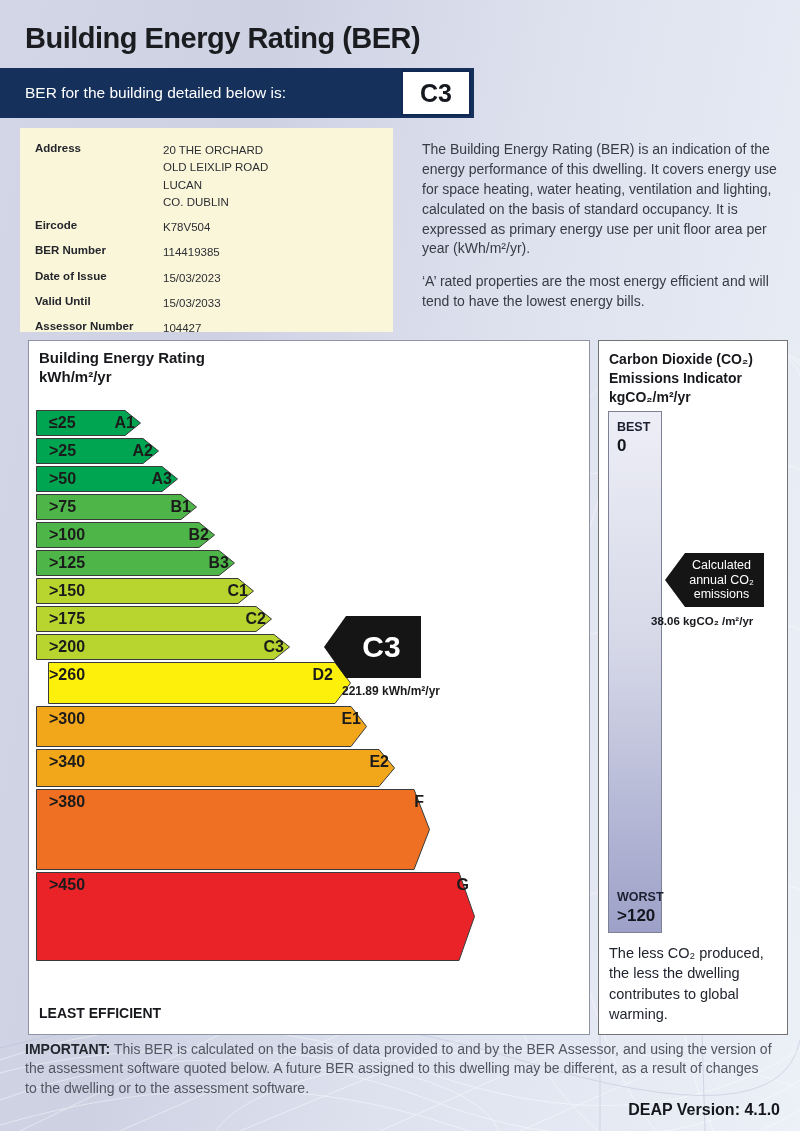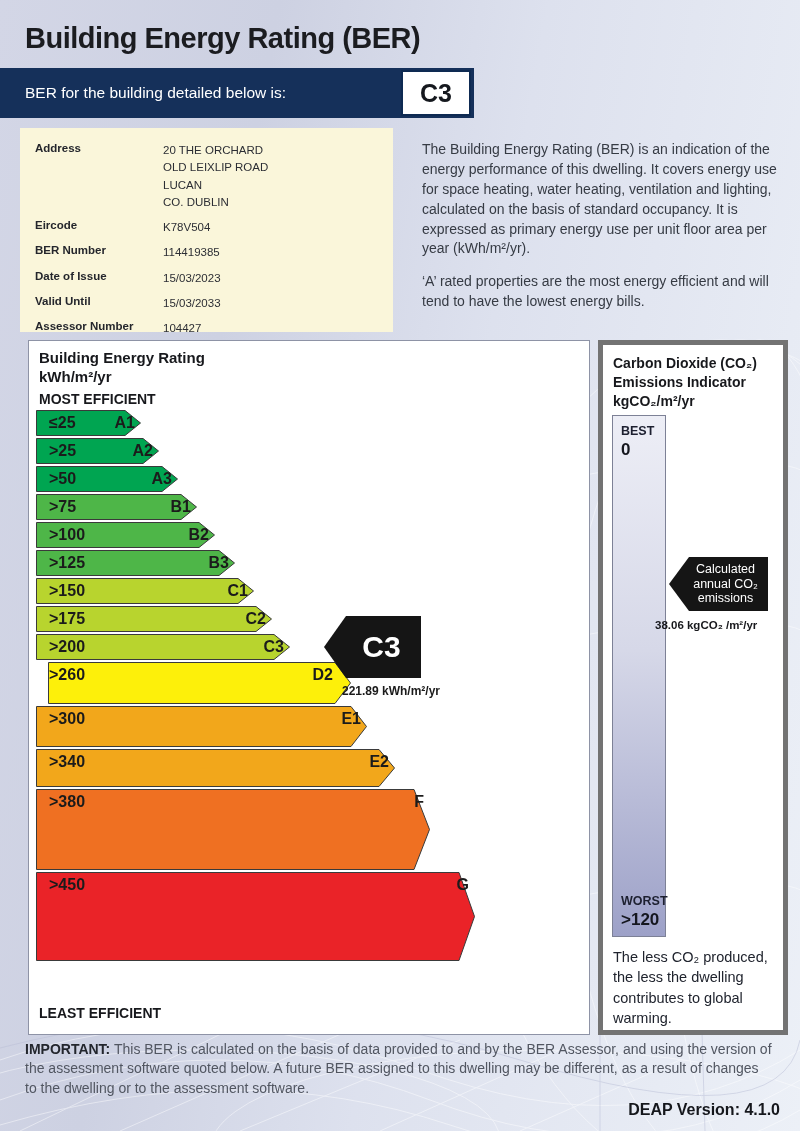--- a/index.html
+++ b/index.html
@@ -44,21 +44,21 @@
   .bclass { position:absolute; top:4px; width:52px; text-align:right; font-size:16px; font-weight:bold; color:#1b1b1b; }
   .least-label { position:absolute; left:10px; top:664px; font-size:14px; font-weight:bold; color:#17181c; }
   .pointer { position:absolute; left:295px; top:275px; width:97px; height:62px; background:#151515;
     clip-path:polygon(0 50%, 22px 0, 100% 0, 100% 100%, 22px 100%);
     display:flex; align-items:center; justify-content:center; padding-left:18px; }
   .pointer-text { color:#ffffff; font-size:30px; font-weight:bold; }
   .pointer-value { position:absolute; left:292px; top:343px; width:140px; text-align:center;
     font-size:12px; font-weight:bold; color:#1b1b1b; }
 
   
-  .co2-panel { left:598px; top:340px; width:190px; height:695px; background:#ffffff; border:5px solid #737373; }
+  .co2-panel { left:598px; top:340px; width:190px; height:695px; background:#ffffff; border:1px solid #737373; }
   .co2-head { padding:9px 0 0 10px; font-size:14px; font-weight:bold; line-height:1.35; color:#17181c; }
   .co2-scale { position:absolute; left:9px; top:70px; width:54px; height:522px;
     background:linear-gradient(#edeef6 0%, #d6d8e8 45%, #9da1c8 100%); border:1px solid #7d8196; }
   .co2-best { position:absolute; left:8px; top:8px; }
   .co2-worst { position:absolute; left:8px; bottom:6px; }
   .scale-word { font-size:12.5px; font-weight:bold; color:#1d2030; }
   .scale-num { font-size:17px; font-weight:bold; color:#15171f; margin-top:2px; }
   .co2-marker { position:absolute; left:66px; top:212px; width:99px; height:54px; background:#151515;
     clip-path:polygon(0 50%, 20px 0, 100% 0, 100% 100%, 20px 100%);
     display:flex; flex-direction:column; align-items:center; justify-content:center; padding-left:14px; }
@@ -142,21 +142,20 @@
 
 <div class="layer intro">
   <p>The Building Energy Rating (BER) is an indication of the energy performance of this dwelling.  It covers energy use for space heating, water heating, ventilation and lighting, calculated on the basis of standard occupancy. It is expressed as primary energy use per unit floor area per year (kWh/m²/yr).</p>
   <p>‘A’ rated properties are the most energy efficient and will tend to have the lowest energy bills.</p>
 </div>
 
 <div class="layer chart-panel">
   <div class="chart-head">
     <div class="chart-title">Building Energy Rating</div>
     <div class="chart-unit">kWh/m²/yr</div>
-    <div class="chart-most">MOST EFFICIENT</div>
   </div>
   <div class="bands">
       <div class="band" style="height: 26px;">
         <svg width="106" height="26">
           <polygon points="0.5,0.5 89,0.5 104.5,13 89,25.5 0.5,25.5" fill="#00a551" stroke="#3a3a3a" stroke-width="1"></polygon>
         </svg>
         <span class="brange">≤25</span>
         <span class="bclass" style="left: 47px;">A1</span>
       </div>
       <div class="band" style="height: 26px;">

